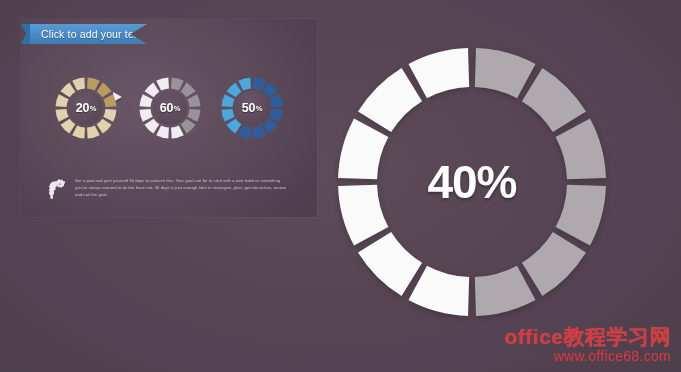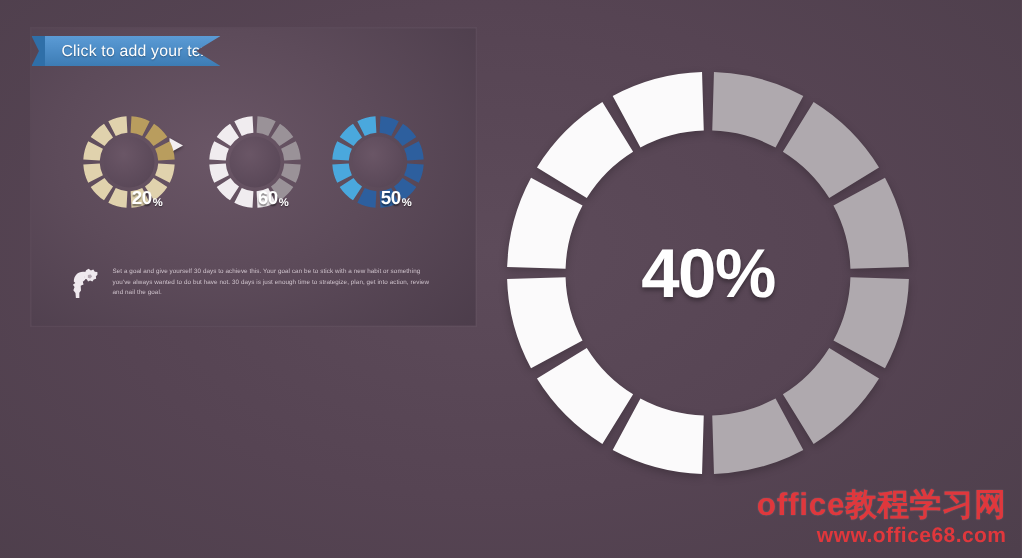--- a/index.html
+++ b/index.html
@@ -50,22 +50,22 @@
   .small-donut{
     position:absolute;width:62px;height:62px;
   }
   .small-donut .ring{position:absolute;inset:0;}
   .small-donut .hole{
     position:absolute;left:50%;top:50%;transform:translate(-50%,-50%);
     width:34px;height:34px;border-radius:50%;
     background:radial-gradient(circle at 40% 35%,#6a5666 0%,#5b4959 70%,#50404e 100%);
   }
   .small-donut .val{
-    position:absolute;left:12px;top:0;width:100%;height:100%;
-    display:flex;align-items:flex-end;justify-content:center;
+    position:absolute;left:0;top:0;width:100%;height:100%;
+    display:flex;align-items:center;justify-content:center;
     color:#ffffff;font-size:12.5px;font-weight:bold;
     text-shadow:0 1px 1px rgba(0,0,0,.45);
     letter-spacing:-.2px;
   }
   .small-donut .val .pct{font-size:7.5px;font-weight:bold;margin-left:.5px;}
   
   #play-marker{
     position:absolute;left:92px;top:17px;
     width:0;height:0;
     border-left:9px solid #f2eef1;
@@ -102,21 +102,21 @@
   #watermark{
     position:absolute;right:10px;bottom:8px;
     text-align:right;line-height:1.05;
   }
   #watermark .wm1{
     color:#e0373c;font-size:21px;font-weight:bold;
     letter-spacing:.5px;
     text-shadow:0 0 1px rgba(255,255,255,.25);
   }
   #watermark .wm2{
-    color:#e0373c;font-size:14px;font-weight:bold;
+    color:#e0373c;font-size:14px;font-weight:normal;
     letter-spacing:.3px;margin-top:1px;
   }
 </style>
 </head>
 <body>
 
 <div id="canvas">
 
   <div id="slide-panel">
 

